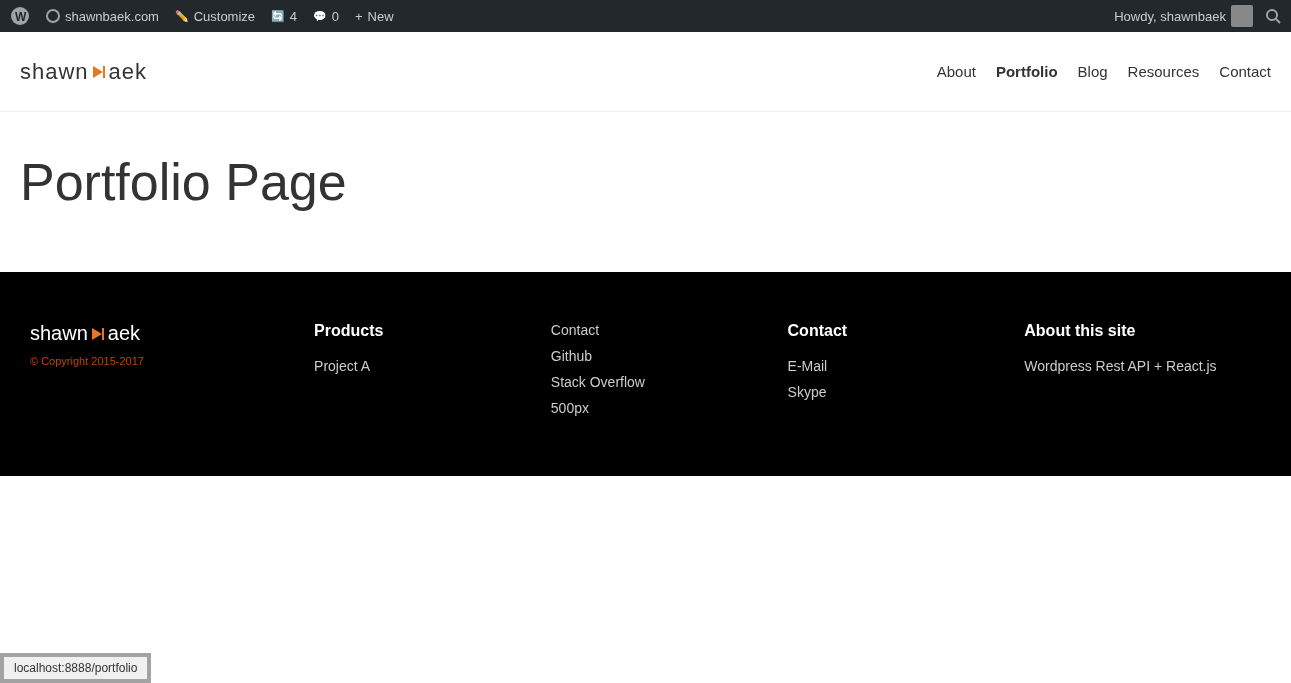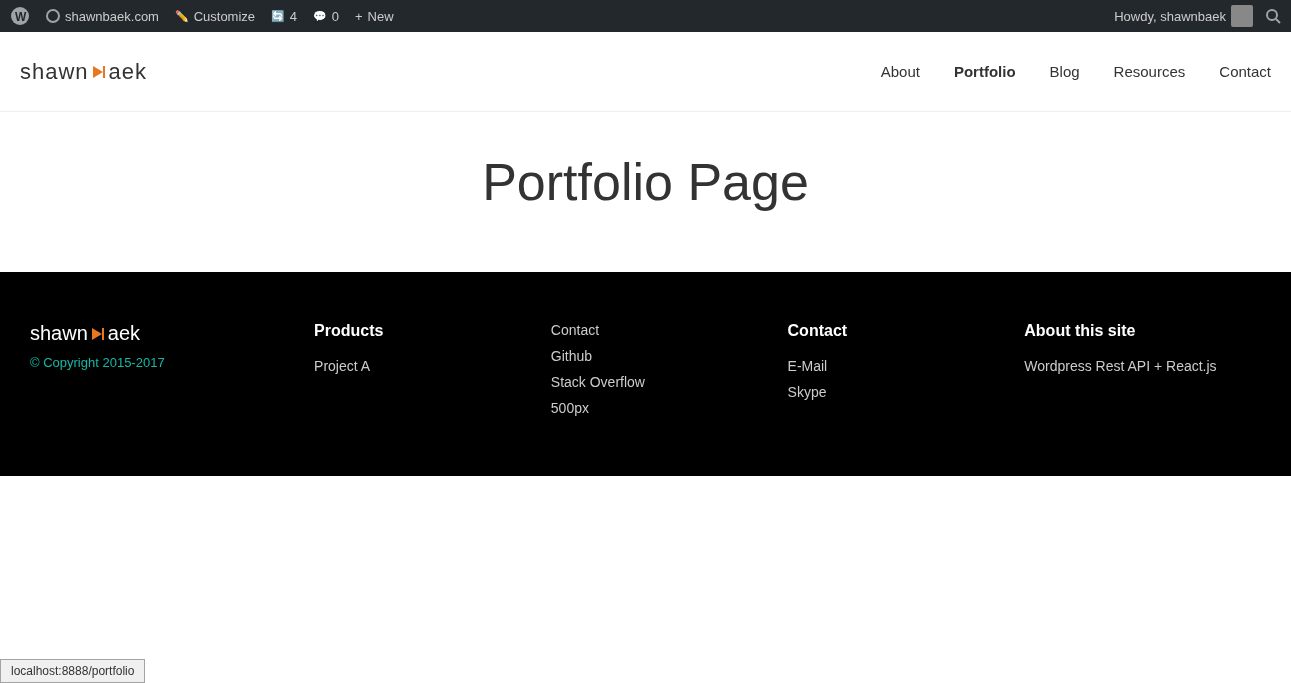--- a/index.html
+++ b/index.html
@@ -50,35 +50,34 @@
       align-items: center;
       font-size: 22px;
       font-weight: 300;
       color: #333;
       letter-spacing: 1px;
     }
     .logo-text-plain { color: #333; }
     .site-nav {
       margin-left: auto;
       display: flex;
-      gap: 34px;
+      gap: 20px;
     }
     .nav-item {
       font-size: 15px;
       color: #333;
       text-decoration: none;
       cursor: pointer;
     }
     .nav-item.active { font-weight: bold; }
 
     
     #page-content {
       padding: 40px 20px 60px 20px;
       min-height: 120px;
-      text-align: center;
     }
     .page-title {
       font-size: 52px;
       font-weight: 300;
       color: #333;
     }
 
     
     #site-footer {
       background: #000;
@@ -98,22 +97,22 @@
     }
     .footer-logo {
       display: flex;
       align-items: center;
       font-size: 20px;
       font-weight: 300;
       color: #fff;
       margin-bottom: 10px;
     }
     .footer-copyright {
-      font-size: 13px;
-      color: #14b8a6;
+      font-size: 11px;
+      color: #c2410c;
     }
     .footer-col-title {
       font-size: 16px;
       font-weight: bold;
       color: #fff;
       margin-bottom: 18px;
     }
     .footer-link {
       display: block;
       font-size: 14px;
@@ -122,21 +121,21 @@
       margin-bottom: 10px;
       cursor: pointer;
     }
 
     
     #status-bar {
       position: fixed;
       bottom: 0;
       left: 0;
       background: #f0f0f0;
-      border: 1px solid #a3a3a3;
+      border: 4px solid #a3a3a3;
       padding: 4px 10px;
       font-size: 12px;
       color: #333;
       z-index: 9999;
     }
 
     
     .logo-arrow-svg {
       display: inline-block;
       vertical-align: middle;

